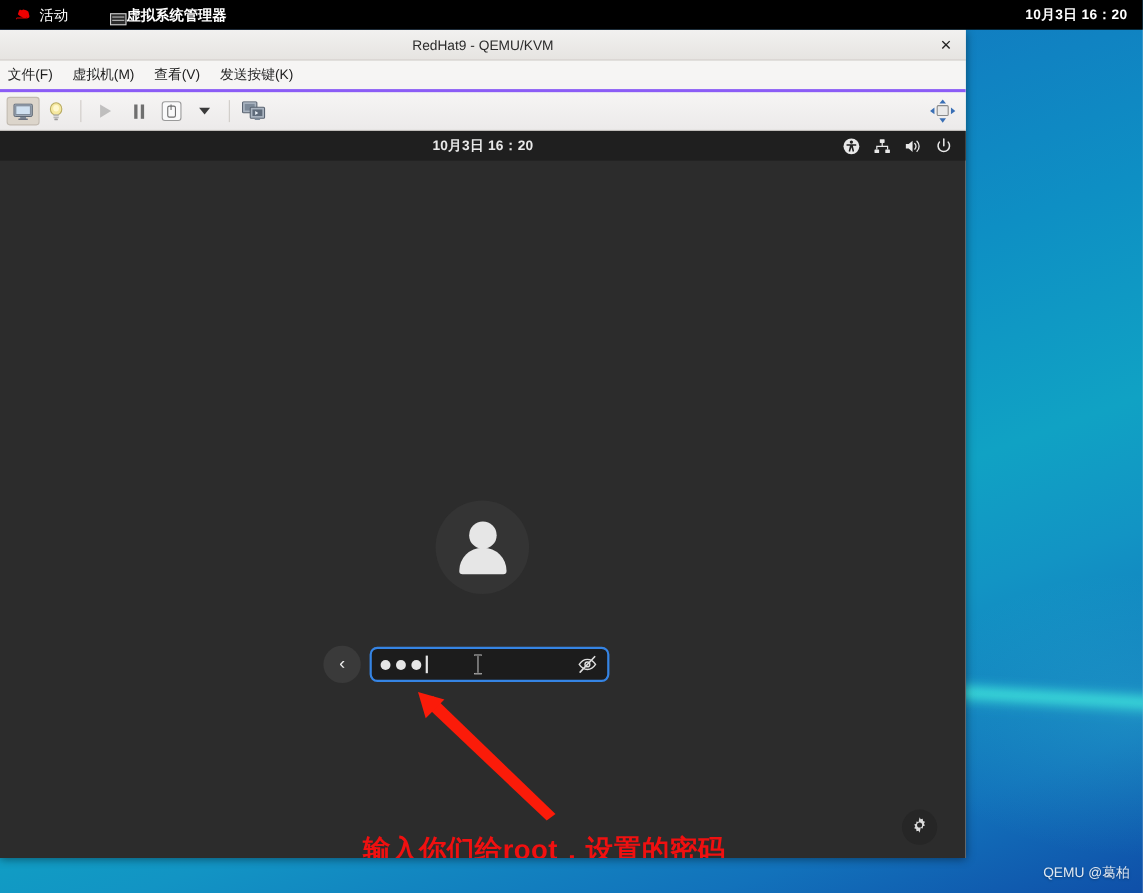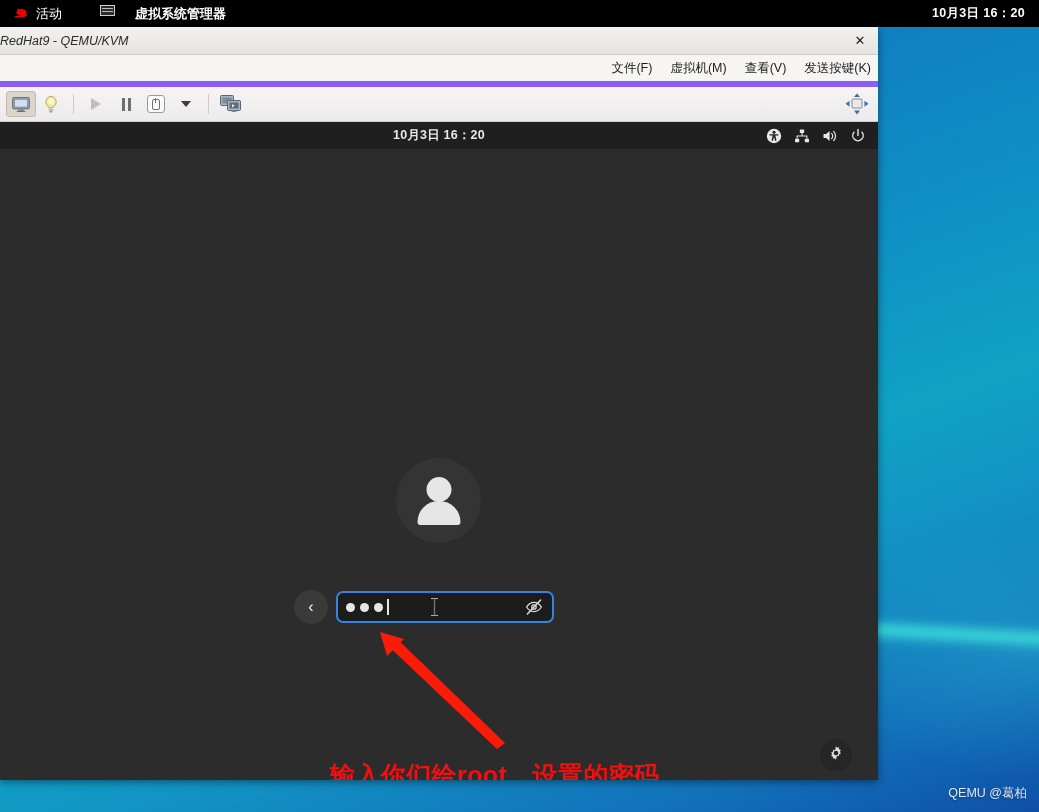--- a/index.html
+++ b/index.html
@@ -54,22 +54,22 @@
     z-index: 40;
   }
   #host-topbar .tb-activities {
     display: flex;
     align-items: center;
     gap: 7px;
     margin-left: 12px;
   }
   #host-topbar .tb-app {
     display: flex;
-    align-items: flex-start;
-    gap: 20px;
+    align-items: flex-end;
+    gap: 0;
     margin-left: 38px;
     font-weight: bold;
   }
   #host-topbar .tb-clock {
     position: absolute;
     left: 0; right: 0;
     text-align: right;
     padding-right: 14px;
     font-weight: bold;
     font-size: 12.5px;
@@ -110,21 +110,21 @@
     overflow: hidden;
   }
 
   #vmm-titlebar {
     position: relative;
     height: 27px;
     background: linear-gradient(to bottom, #f2f1f0, #e6e4e1);
     border-bottom: 1px solid #cfcbc7;
     display: flex;
     align-items: center;
-    font-style: italic;
+    justify-content: center;
   }
   #vmm-titlebar .title {
     font-size: 12.5px;
     color: #2b2b2b;
     font-weight: normal;
   }
   #vmm-close {
     position: absolute;
     right: 8px; top: 50%;
     transform: translateY(-50%);
@@ -135,26 +135,25 @@
     color: #222;
     font-size: 13px;
     font-weight: bold;
     cursor: pointer;
     line-height: 1;
   }
 
   #vmm-menubar {
     height: 26px;
     background: #f6f5f4;
-    border-bottom: 6px solid #8b5cf6;
+    border-bottom: 3px solid #8b5cf6;
     display: flex;
     align-items: center;
     padding-left: 0;
     gap: 4px;
-    justify-content: flex-end;
   }
   #vmm-menubar .menu-item {
     font-size: 12.5px;
     color: #1d1d1d;
     padding: 3px 7px;
     cursor: default;
     white-space: nowrap;
   }
 
   #vmm-toolbar {

